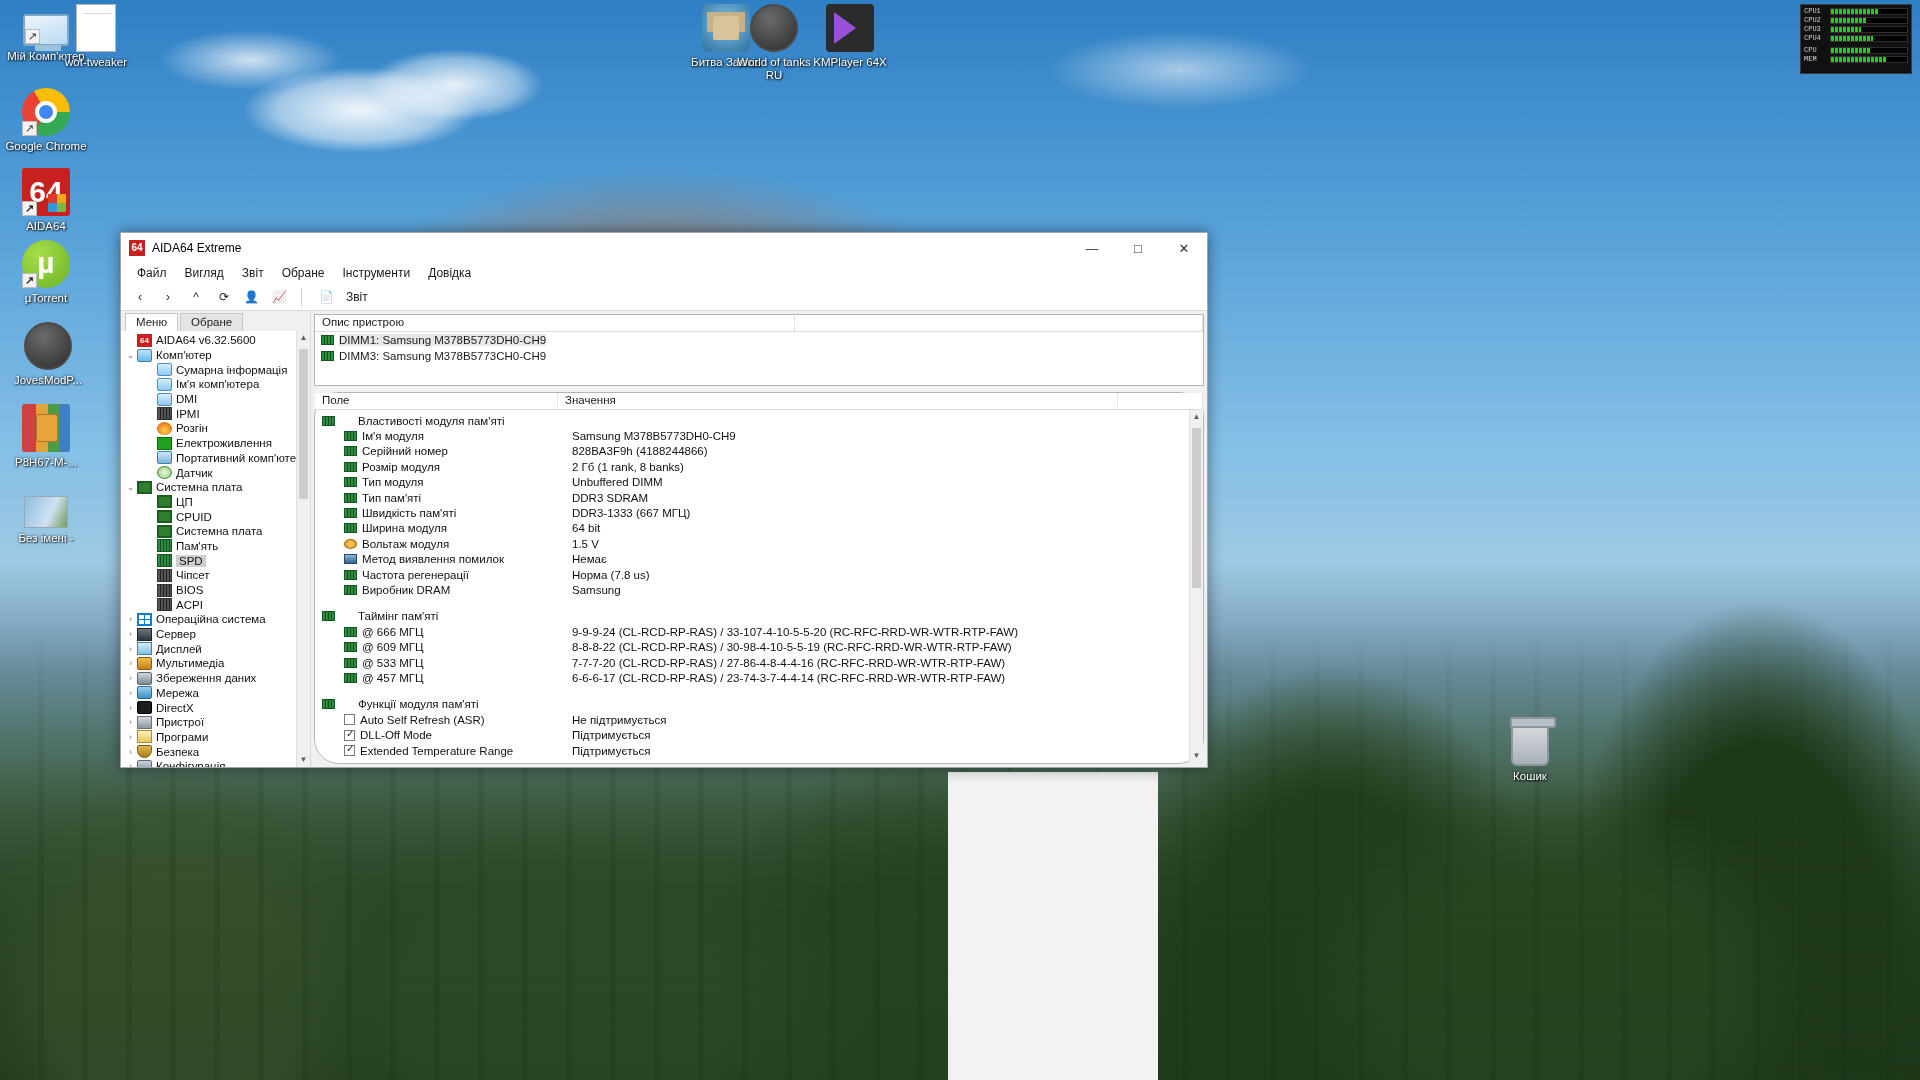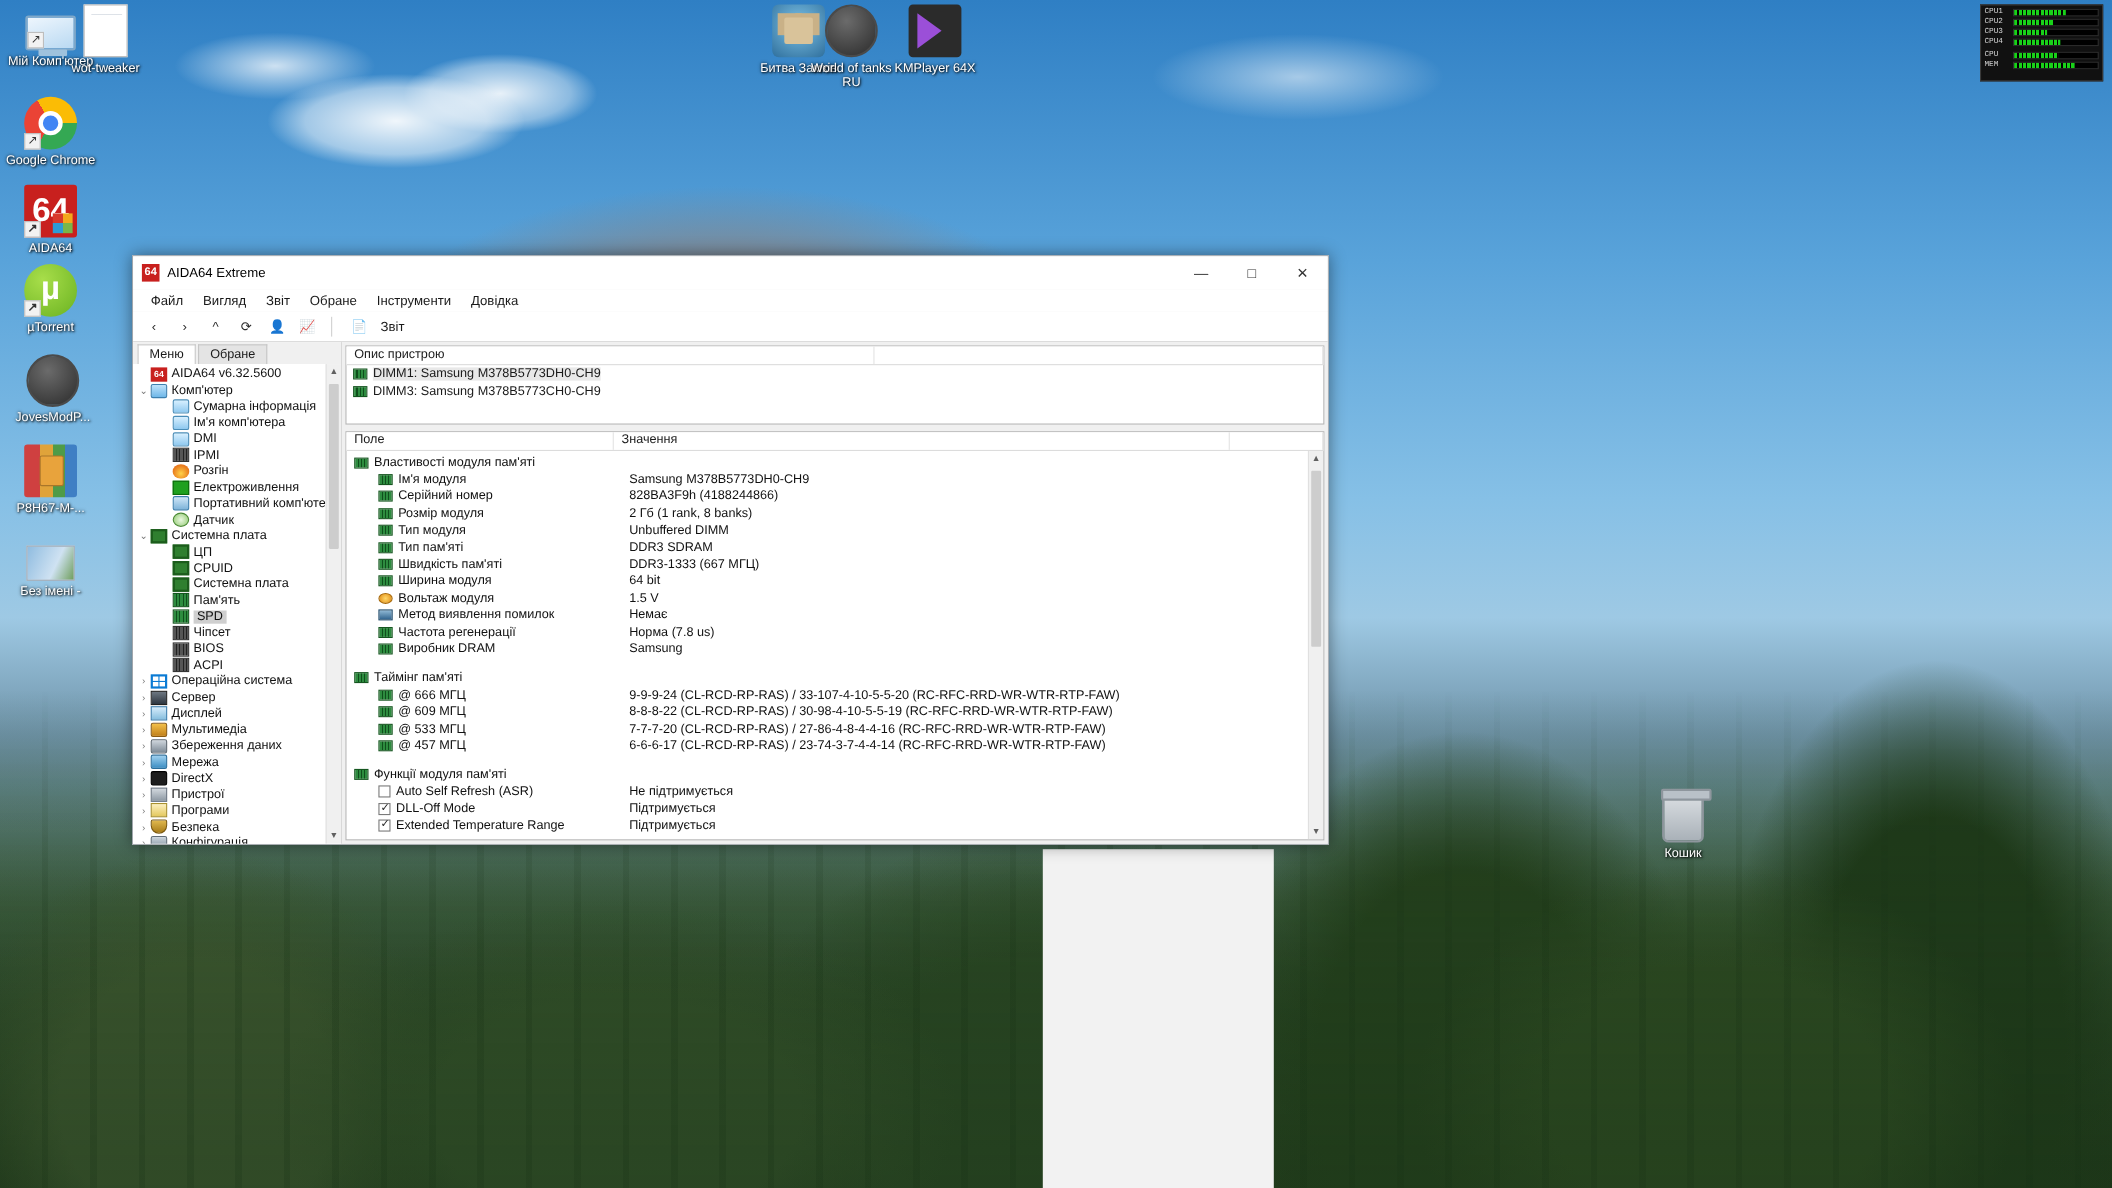--- a/index.html
+++ b/index.html
@@ -176,27 +176,27 @@
   #rightpane { flex:1; display:flex; flex-direction:column; min-width:0; background:#f0f0f0; padding:3px 3px 3px 3px; }
   .lp { background:#fff; border:1px solid #b5b5b5; display:flex; flex-direction:column; min-height:0; position:relative; }
   .lp .hdr { height:17px; background:#fff; border-bottom:1px solid #dcdcdc; display:flex; font-size:11.5px; color:#1a1a1a; }
   .lp .hdr .hc { padding:1px 0 0 7px; border-right:1px solid #e3e3e3; }
   #devlist { height:72px; margin-bottom:6px; }
   #devlist .rows { flex:1; overflow:hidden; }
   .drow { display:flex; align-items:center; height:16px; font-size:11.5px; padding-left:6px; }
   .drow .ti { width:13px; height:10px; margin-right:5px; }
   .drow.sel .dt { background:#e8e8e8; }
 
-  #details { flex:1; }
+  #details { flex:1;border-radius:25px; }
   #detailscroll { flex:1; overflow:hidden; position:relative; }
   .frow { display:flex; align-items:center; height:15.4px; font-size:11.5px; color:#111; }
   .frow .fname { display:flex; align-items:center; width:250px; flex:0 0 auto; }
   .frow .fname .ti { width:13px; height:10px; margin-right:5px; flex:0 0 auto; }
   .frow .fval { flex:1; }
-  .frow.grp .fname { font-weight:normal; width:auto; }
+  .frow.grp .fname { font-weight:normal; width:auto;gap:18px; }
   .indent2 { padding-left:22px; }
   .spacer { height:11px; }
   .cb { width:11px; height:11px; border:1px solid #7a7a7a; background:#fff; margin-right:5px; display:inline-block;
         position:relative; flex:0 0 auto; }
   .cb.on:after { content:'✓'; position:absolute; left:1px; top:-3px; font-size:10px; color:#222; }
   .i-volt { background: radial-gradient(circle,#ffd76a,#e08a12); border-radius:50%; border:1px solid #a86a0c; }
   .i-err  { background:linear-gradient(#8fb8d4,#32658f); border:1px solid #1f4a6b; }
 </style>
 </head>
 <body>

